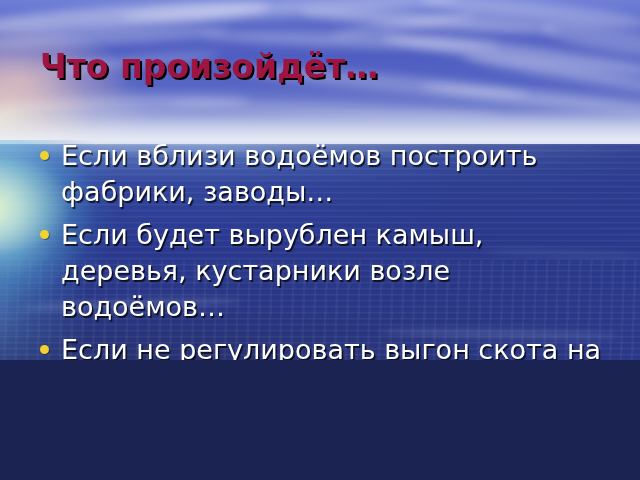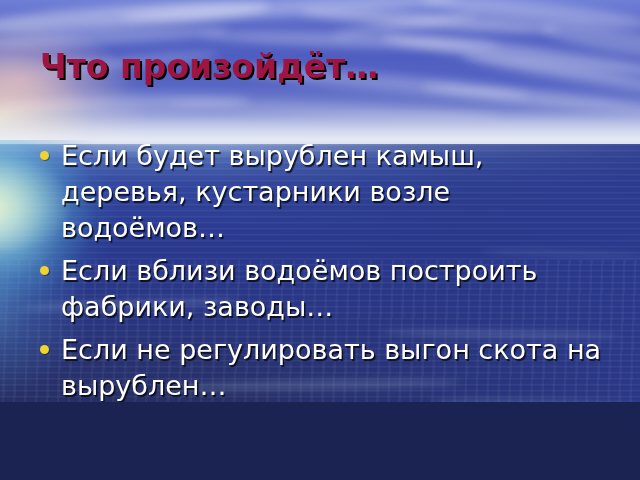--- a/index.html
+++ b/index.html
@@ -6,21 +6,21 @@
 
   html, body {
     width:640px; height:480px;
     overflow:hidden;
     background:#1b2352;
     font-family:"DejaVu Sans", sans-serif;
   }
 
   #slide {
     position:relative;
-    width:640px; height:402px;
+    width:640px; height:360px;
     overflow:hidden;
   }
 
   
   .sky {
     position:absolute; left:0; top:0; width:640px; height:146px;
     background:
       linear-gradient(to bottom,
         #6f7fd6 0%,
         #5a68c6 18%,
@@ -255,26 +255,26 @@
   <div class="ripple-hl rh6"></div>
   <div class="ripple-hl rh7"></div>
   <div class="ripple-hl rh8"></div>
 
   <div id="title">Что произойдёт…</div>
 
   <div id="bullets">
 
     <div class="bullet-item">
       <div class="bullet-dot"></div>
-      <div class="bullet-text">Если будет вырублен камыш, деревья, кустарники возле водоёмов…</div>
+      <div class="bullet-text">Если вблизи водоёмов построить фабрики, заводы…</div>
     </div>
 
     <div class="bullet-item">
       <div class="bullet-dot"></div>
-      <div class="bullet-text">Если вблизи водоёмов построить фабрики, заводы…</div>
+      <div class="bullet-text">Если будет вырублен камыш, деревья, кустарники возле водоёмов…</div>
     </div>
 
     <div class="bullet-item">
       <div class="bullet-dot"></div>
       <div class="bullet-text">Если не регулировать выгон скота на вырублен…</div>
     </div>
 
   </div>
 
 </div>

